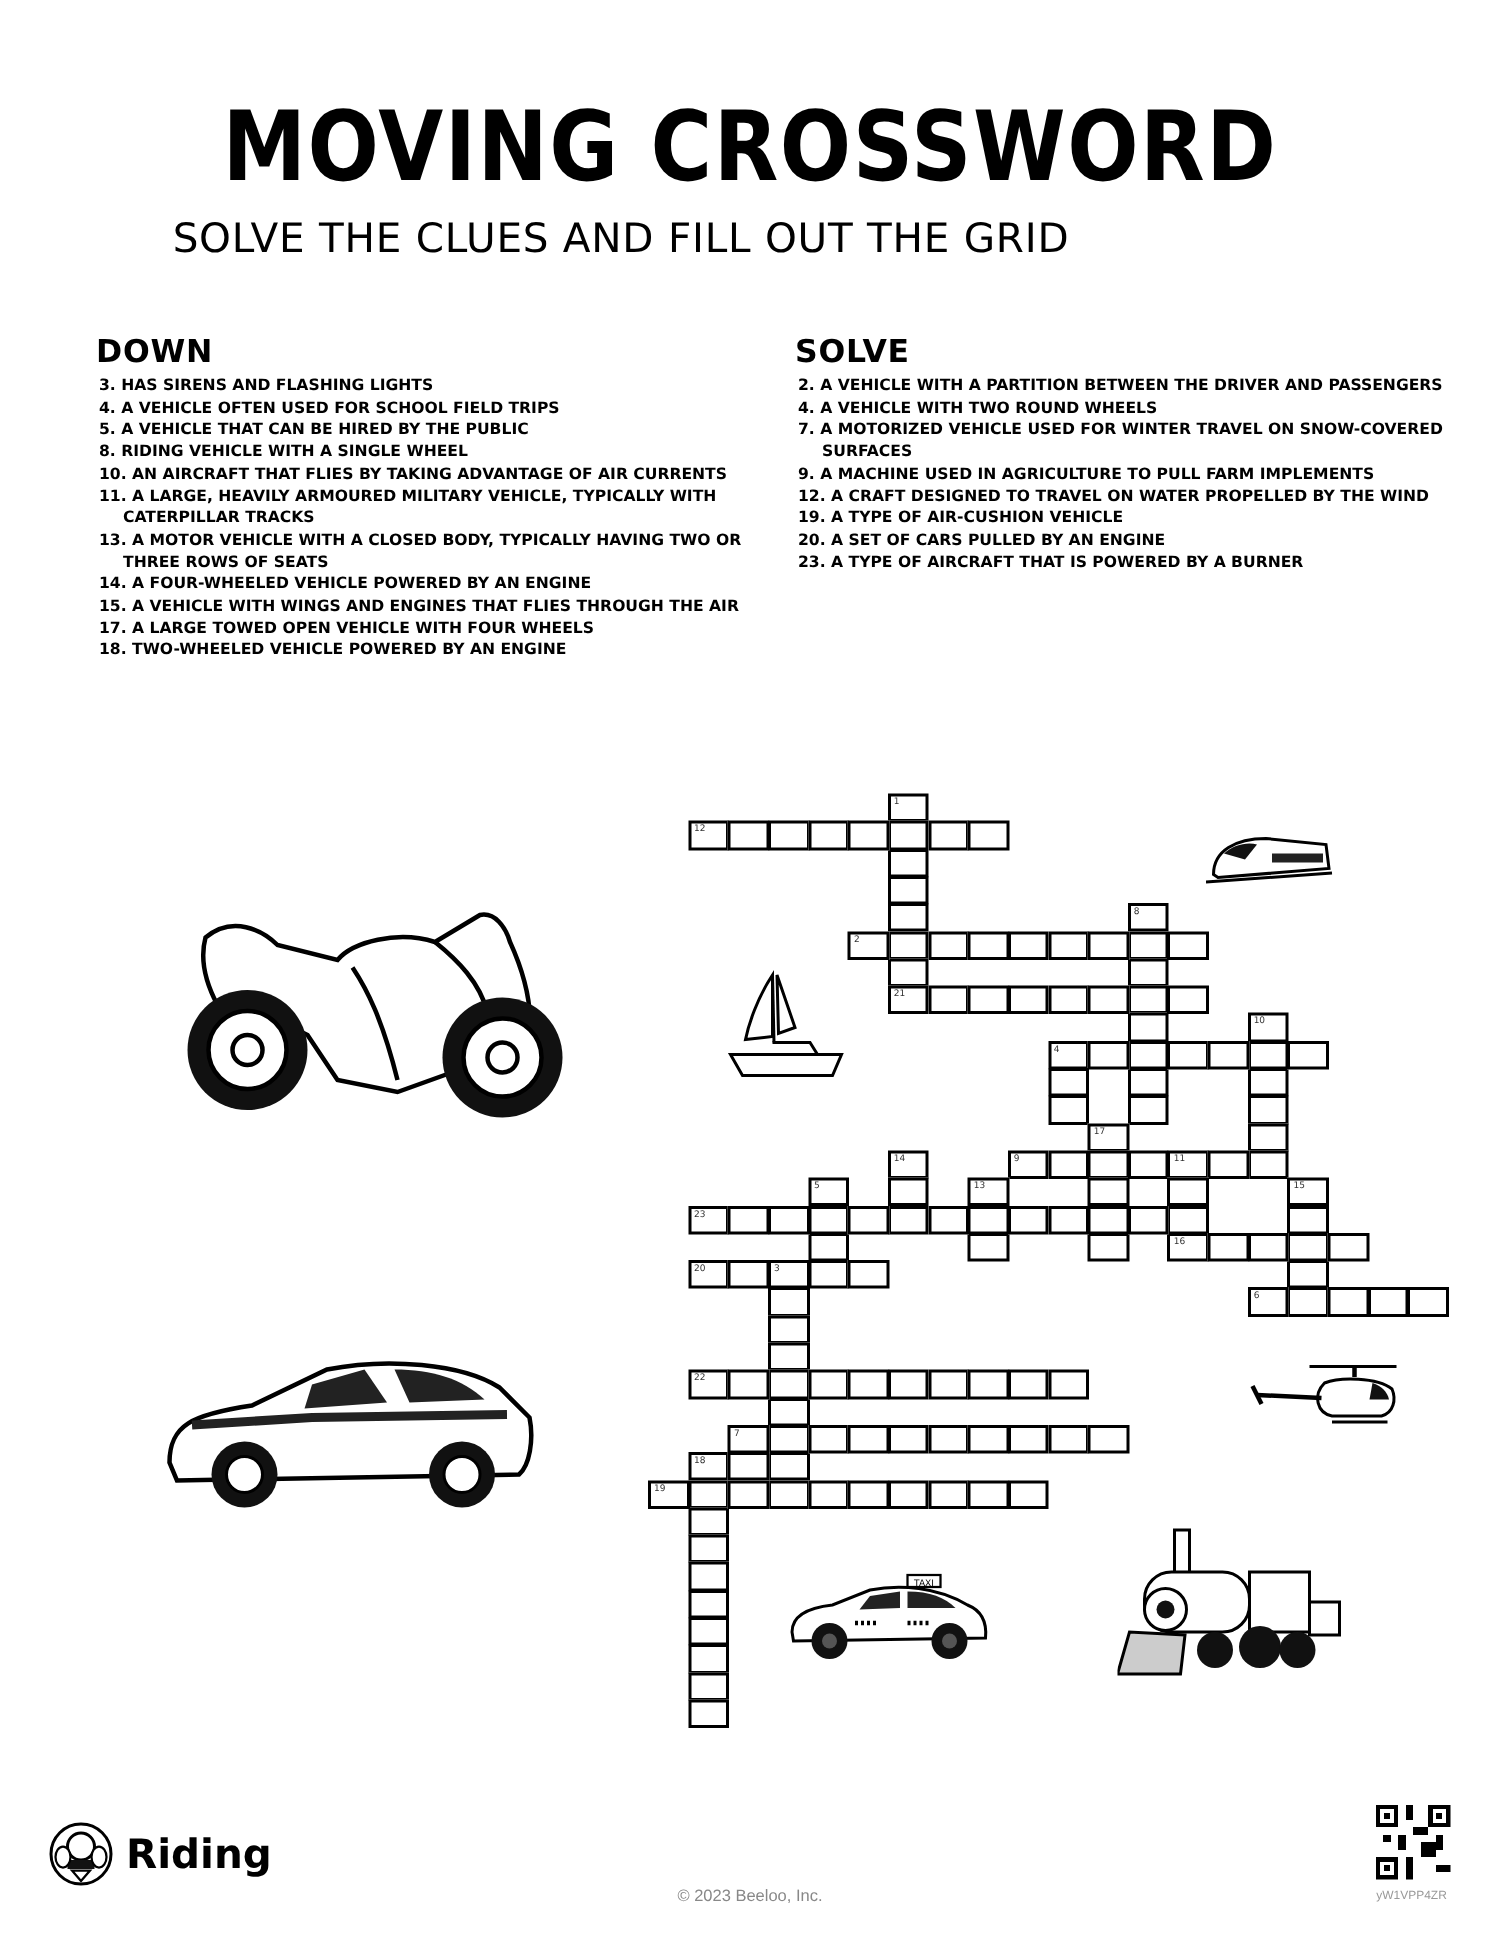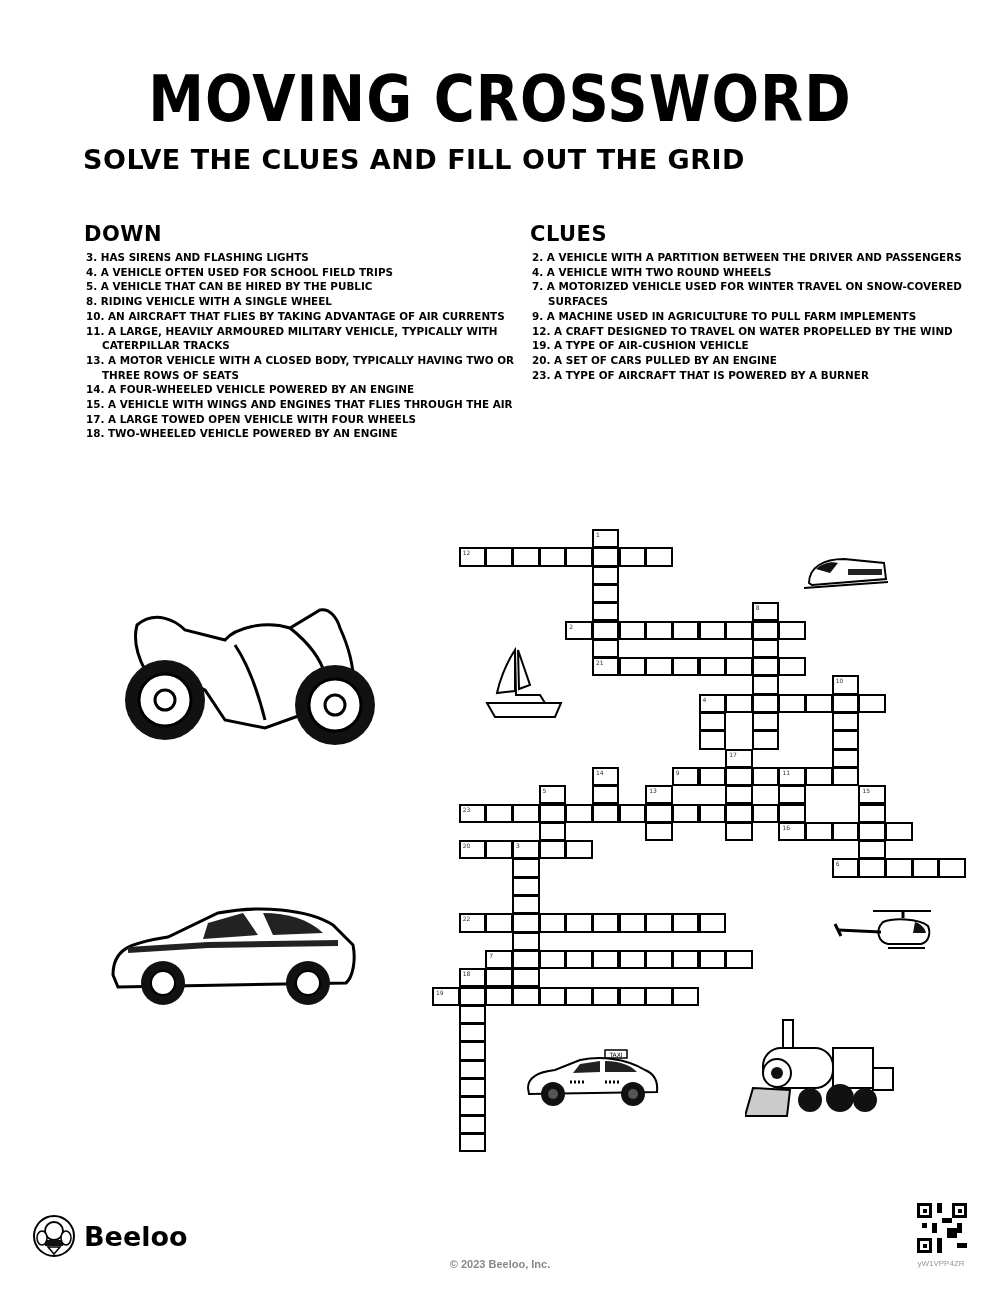--- a/index.html
+++ b/index.html
@@ -2,35 +2,35 @@
 <html><head>
 <meta charset="utf-8">
 <style>
   * { box-sizing: border-box; margin: 0; padding: 0; }
   html, body { width: 1000px; height: 1294px; background: #ffffff; overflow: hidden; }
   body { position: relative; font-family: "DejaVu Sans", sans-serif; color: #000; }
   .title { position: absolute; top: 66px; left: 0; width: 1000px; text-align: center;
     font-family: "DejaVu Sans", sans-serif; font-weight: 900; font-size: 56px; letter-spacing: 1px;
     transform: scaleY(1.15); }
   .subtitle { position: absolute; top: 144px; left: 0; width: 828px; text-align: center;
-    font-family: "DejaVu Sans", sans-serif; font-weight: bold; font-size: 27px; letter-spacing: 0.5px; }
+    font-family: "DejaVu Sans", sans-serif; font-weight: normal; font-size: 27px; letter-spacing: 0.5px; }
   .clues { position: absolute; top: 222px; width: 440px; }
-  .clues.down { left: 64px; margin-left: 20px; }
+  .clues.down { left: 64px; }
   .clues.across { left: 530px; }
   .clues h2 { font-family: "DejaVu Sans", sans-serif; font-weight: 900; font-size: 21px; margin-bottom: 4px; letter-spacing: 0.5px; }
   .clues ol { list-style: none; }
   .clues li { font-family: "DejaVu Sans", sans-serif; font-weight: bold; font-size: 10.4px; line-height: 14.7px;
     text-transform: uppercase; padding-left: 18px; text-indent: -16px; }
   .grid { position: absolute; left: 0; top: 0; width: 1000px; height: 1294px; pointer-events: none; }
   .cell { position: absolute; width: 27.6px; height: 19.3px; border: 2px solid #000; background: #fff; pointer-events: auto; }
   .cell .num { position: absolute; top: 0px; left: 2px; font-size: 6px; line-height: 7px; color: #333; font-family: "DejaVu Sans", sans-serif; }
   .pic { position: absolute; }
   .footer-logo { position: absolute; left: 32px; top: 1214px; display: flex; align-items: center; gap: 8px; }
   .footer-logo .brand { font-family: "DejaVu Sans", sans-serif; font-weight: bold; font-size: 27px; }
-  .copyright { position: absolute; top: 1258px; left: 0; width: 1000px; text-align: center; font-size: 11px; color: #888; font-family: "Liberation Sans", sans-serif; font-weight: bold; }
+  .copyright { position: absolute; top: 1258px; left: 0; width: 1000px; text-align: center; font-size: 11px; color: #888; font-family: "Liberation Sans", sans-serif; }
   .qr { position: absolute; left: 917px; top: 1203px; width: 50px; height: 50px; }
   .qr-code { position: absolute; left: 905px; top: 1259px; width: 72px; text-align: center; font-size: 8px; color: #999; font-family: "Liberation Sans", sans-serif; }
 </style>
 </head>
 <body>
 
 <div class="title">MOVING CROSSWORD</div>
 <div class="subtitle">SOLVE THE CLUES AND FILL OUT THE GRID</div>
 
 <div class="clues down">
@@ -43,21 +43,21 @@
       <li>10. An aircraft that flies by taking advantage of air currents</li>
       <li>11. A large, heavily armoured military vehicle, typically with caterpillar tracks</li>
       <li>13. A motor vehicle with a closed body, typically having two or three rows of seats</li>
       <li>14. A four-wheeled vehicle powered by an engine</li>
       <li>15. A vehicle with wings and engines that flies through the air</li>
       <li>17. A large towed open vehicle with four wheels</li>
       <li>18. Two-wheeled vehicle powered by an engine</li>
     </ol>
 </div>
 <div class="clues across">
-  <h2>CLUES</h2>
+  <h2>SOLVE</h2>
   <ol id="across-list">
       <li>2. A vehicle with a partition between the driver and passengers</li>
       <li>4. A vehicle with two round wheels</li>
       <li>7. A motorized vehicle used for winter travel on snow-covered surfaces</li>
       <li>9. A machine used in agriculture to pull farm implements</li>
       <li>12. A craft designed to travel on water propelled by the wind</li>
       <li>19. A type of air-cushion vehicle</li>
       <li>20. A set of cars pulled by an engine</li>
       <li>23. A type of aircraft that is powered by a burner</li>
     </ol>
@@ -331,21 +331,21 @@
 
 <div class="footer-logo">
   <svg width="44" height="44" viewBox="0 0 44 44">
     <circle cx="22" cy="22" r="20" fill="#fff" stroke="#000" stroke-width="2"></circle>
     <circle cx="22" cy="17" r="9" fill="#fff" stroke="#000" stroke-width="2"></circle>
     <rect x="13" y="26" width="18" height="6" fill="#111"></rect>
     <ellipse cx="10" cy="24" rx="5" ry="7" fill="#fff" stroke="#000" stroke-width="1.5"></ellipse>
     <ellipse cx="34" cy="24" rx="5" ry="7" fill="#fff" stroke="#000" stroke-width="1.5"></ellipse>
     <path d="M16,33 L22,40 L28,33 Z" fill="#fff" stroke="#000" stroke-width="1.5"></path>
   </svg>
-  <span class="brand">Beeloo</span>
+  <span class="brand">Riding</span>
 </div>
 <div class="copyright">© 2023 Beeloo, Inc.</div>
 
 <svg class="qr" viewBox="0 0 10 10" shape-rendering="crispEdges">
   <rect x="0" y="0" width="3" height="3" fill="#000"></rect>
     <rect x="0.6" y="0.6" width="1.8" height="1.8" fill="#fff"></rect>
     <rect x="1.1" y="1.1" width="0.8" height="0.8" fill="#000"></rect>
   <rect x="7" y="0" width="3" height="3" fill="#000"></rect>
     <rect x="7.6" y="0.6" width="1.8" height="1.8" fill="#fff"></rect>
     <rect x="8.1" y="1.1" width="0.8" height="0.8" fill="#000"></rect>

